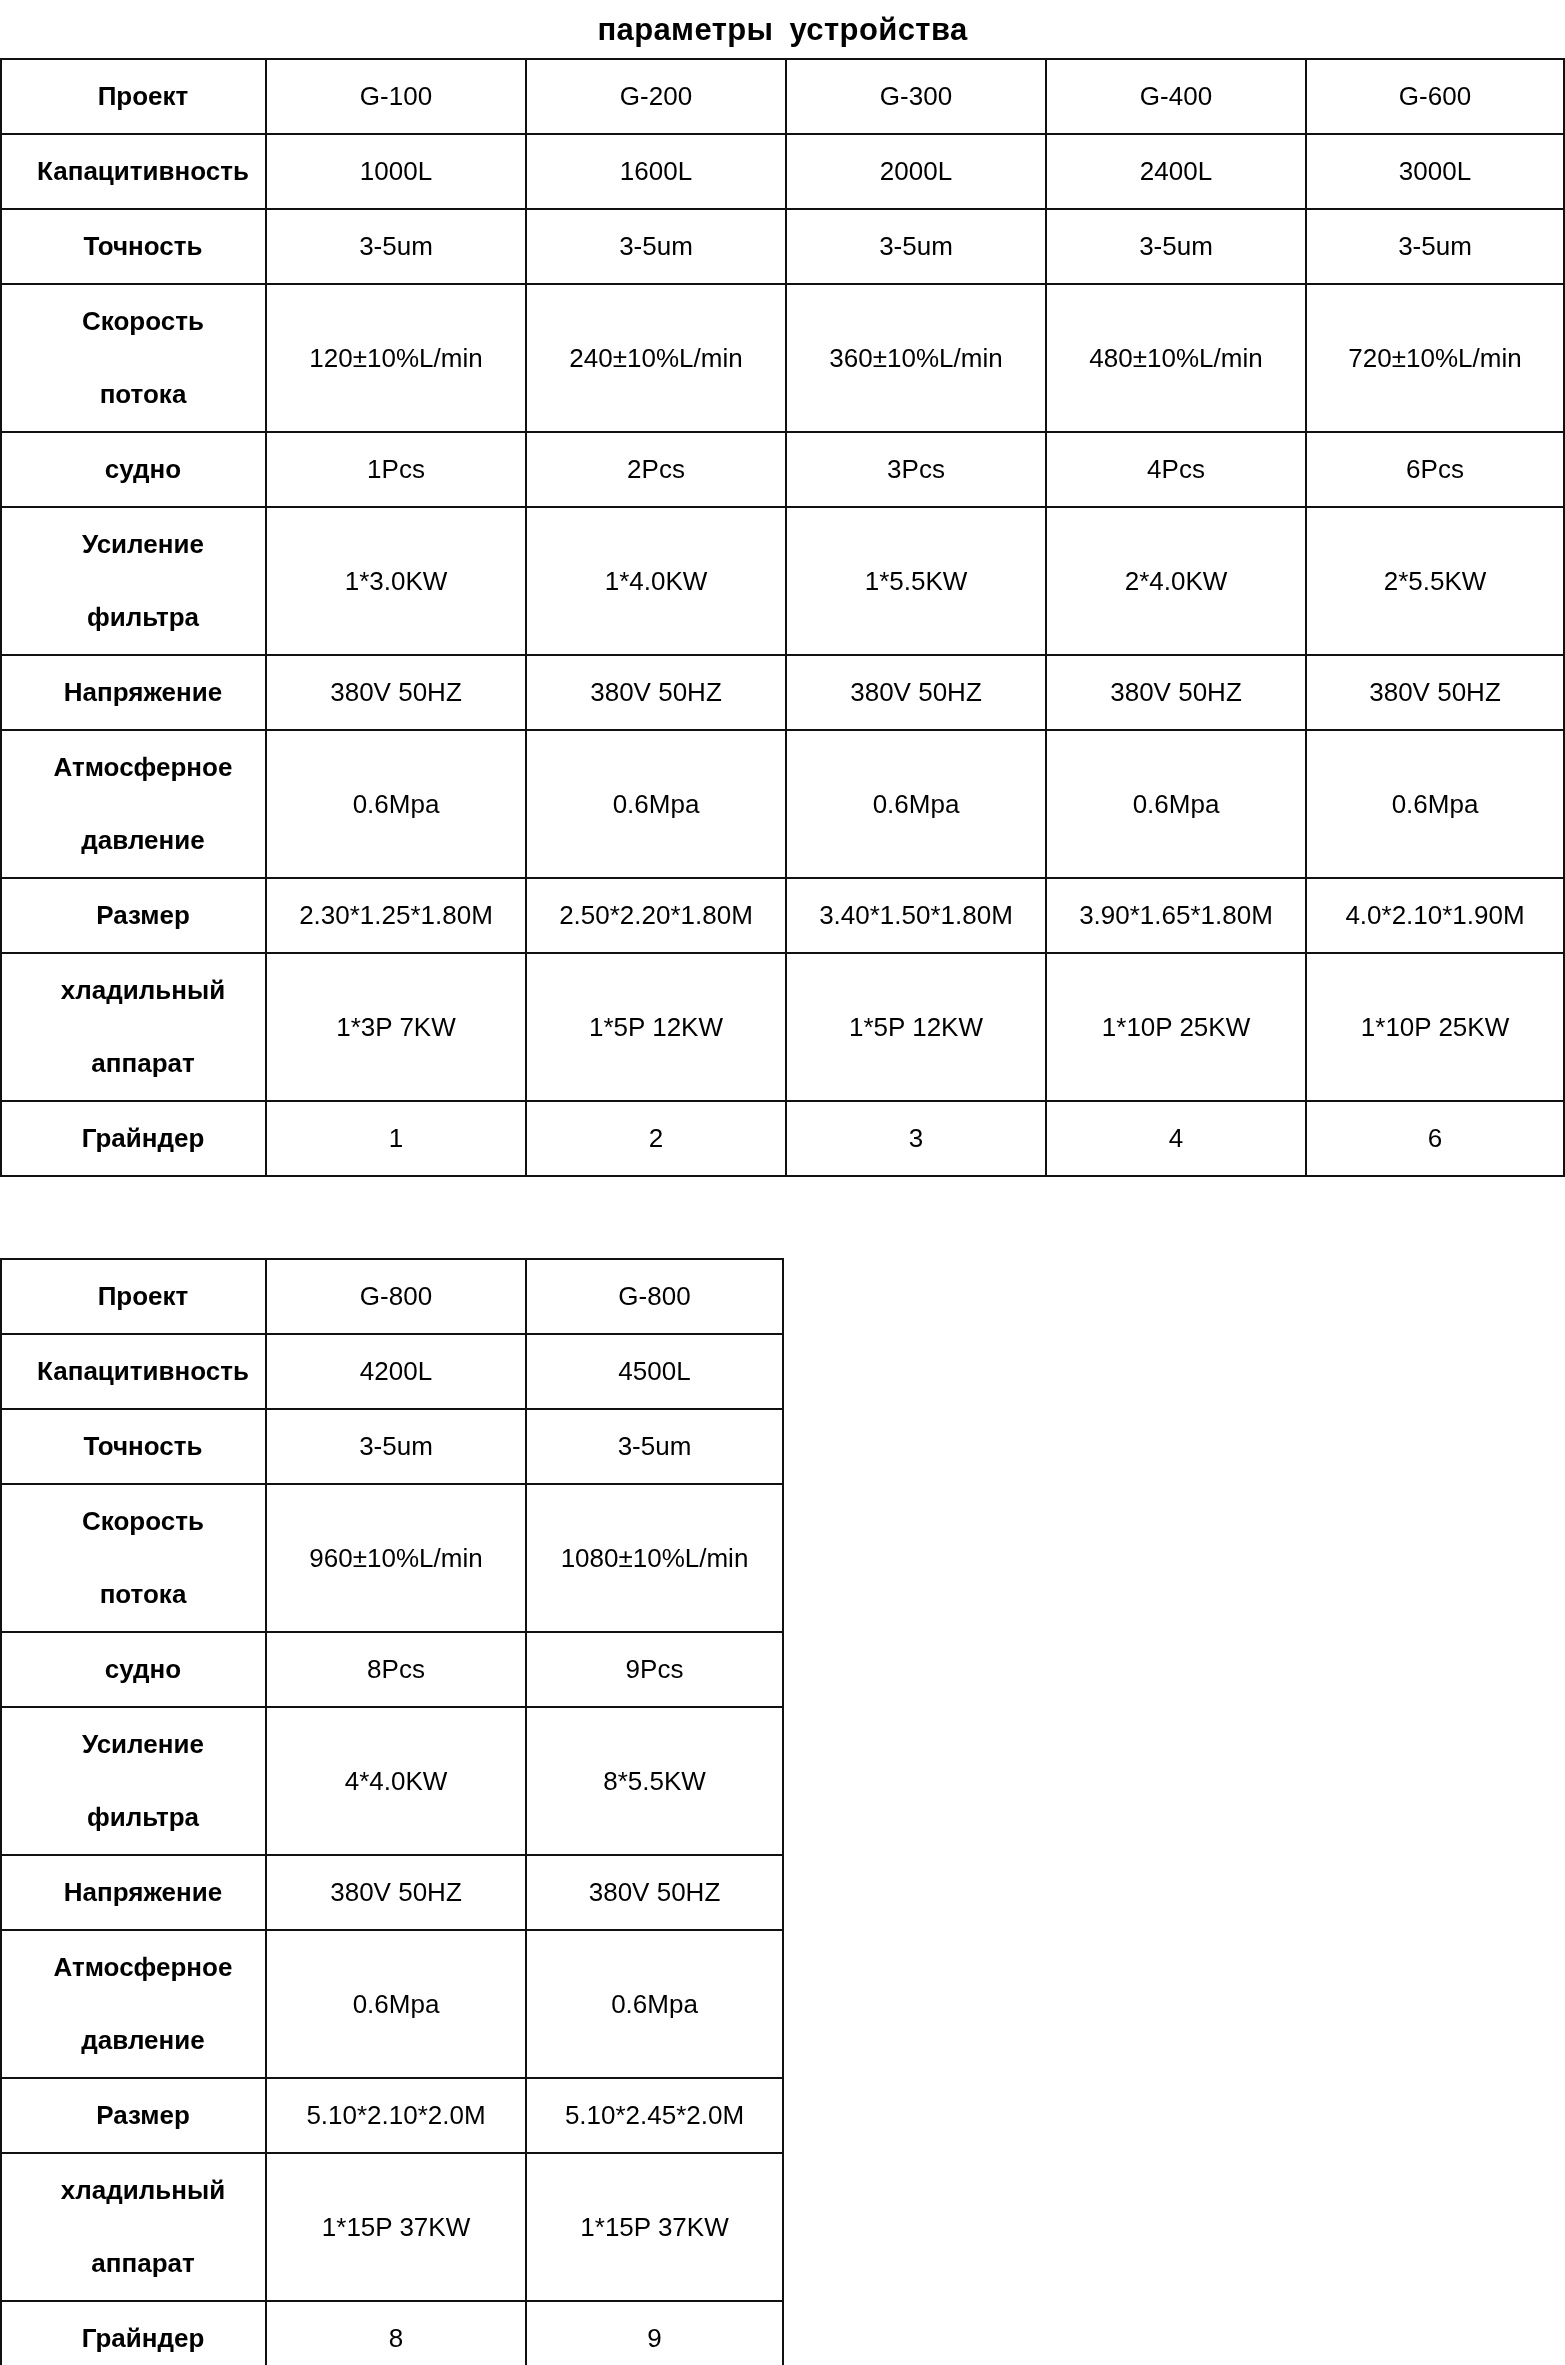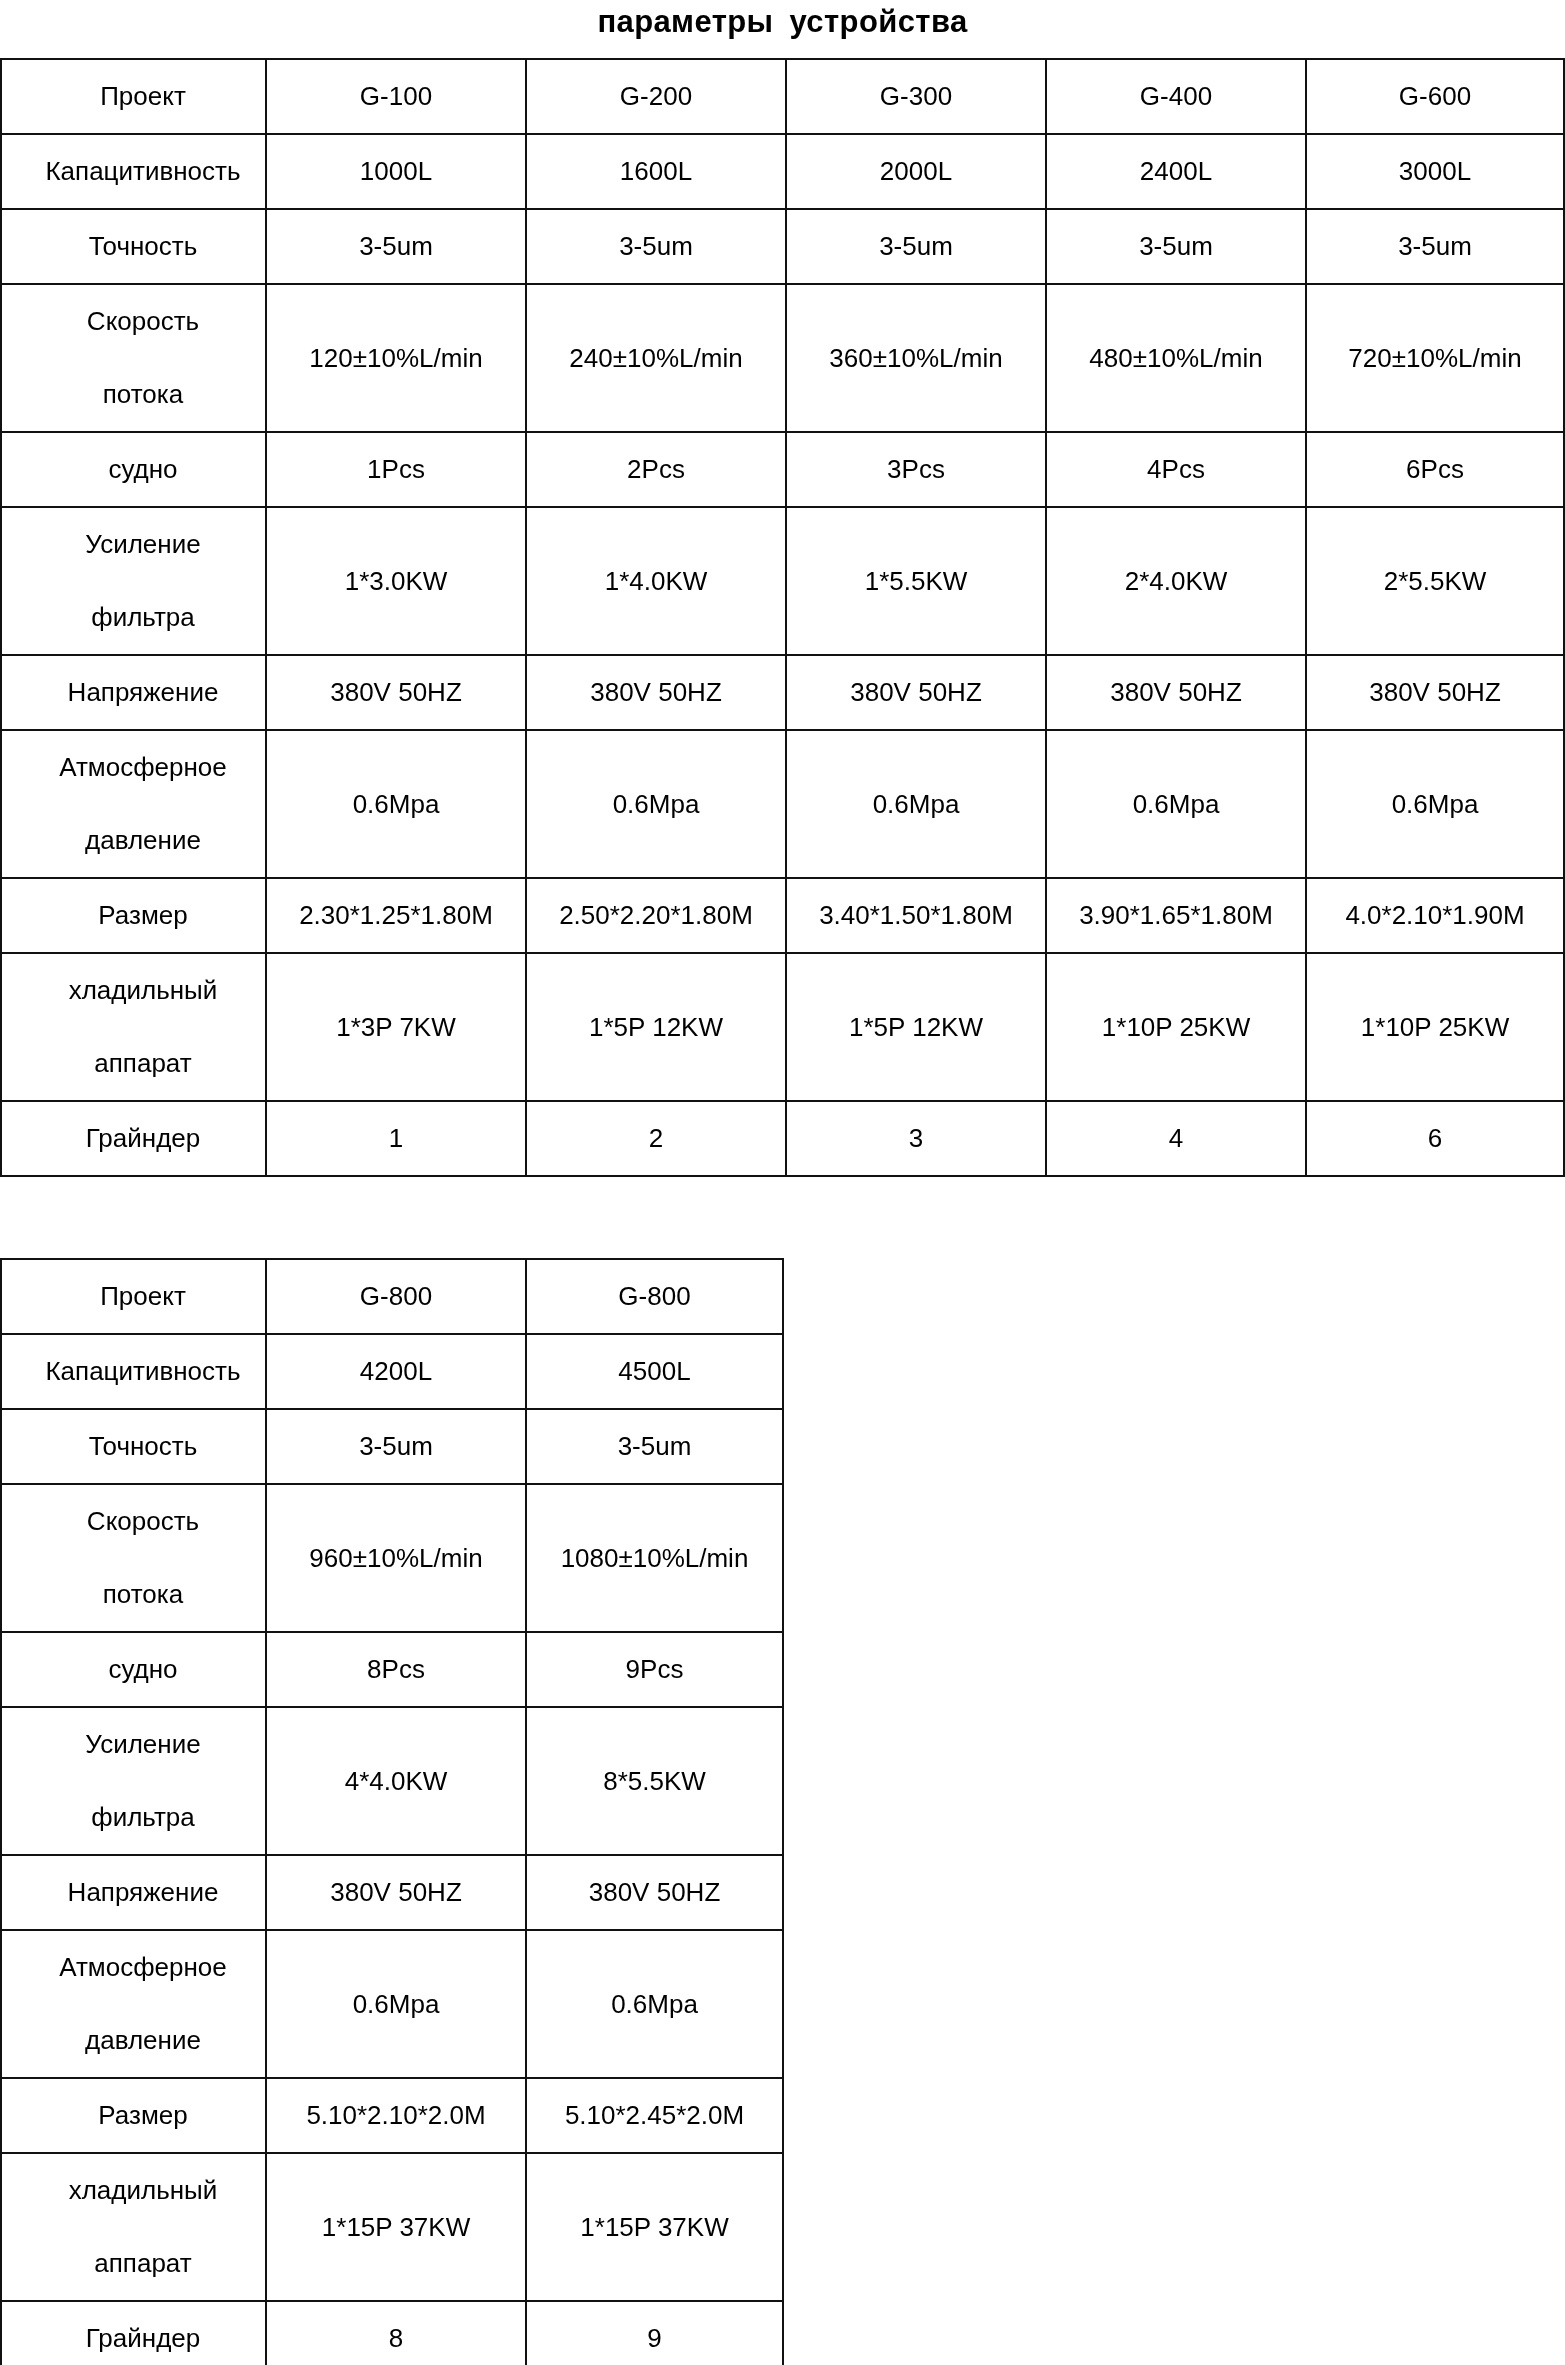--- a/index.html
+++ b/index.html
@@ -1,26 +1,26 @@
 <!DOCTYPE html>
 <html style="font-size:14px"><head>
 <meta charset="utf-8">
 <style>
   html, body { margin: 0; padding: 0; background: #ffffff; }
   body { width: 1565px; height: 2366px; position: relative; overflow: hidden;
          font-family: "Liberation Sans", "DejaVu Sans", sans-serif; color: #000; }
-  .title { position: absolute; left: 0; top: 4px; width: 1565px; text-align: center;
+  .title { position: absolute; left: 0; top: 12px; width: 1565px; text-align: center;
            font-weight: bold; font-size: 31px; line-height: 35px; letter-spacing: 0.4px;
            word-spacing: 7px; }
   table.spec { position: absolute; left: 0; border-collapse: collapse; table-layout: fixed; }
   table.spec td { border: 2.6px solid #111; text-align: center; vertical-align: middle;
                   padding: 0; font-size: 26px; overflow: hidden; white-space: nowrap; }
   table.spec tr.single td { height: 69px; }
   table.spec tr.double td { height: 143px; }
-  table.spec td.label { font-weight: normal; padding-left: 19px; }
+  table.spec td.label { font-weight: bold; padding-left: 19px; }
   table.spec td.label .line { display: block; line-height: 73px; }
   #table-1 { top: 58px; width: 1565px; }
   #table-2 { top: 1258px; width: 784px; }
   col.c-label { width: 265px; }
   col.c-val1 { width: 260px; }
 </style>
 </head>
 <body>
 
 <div class="title">параметры  устройства</div>

